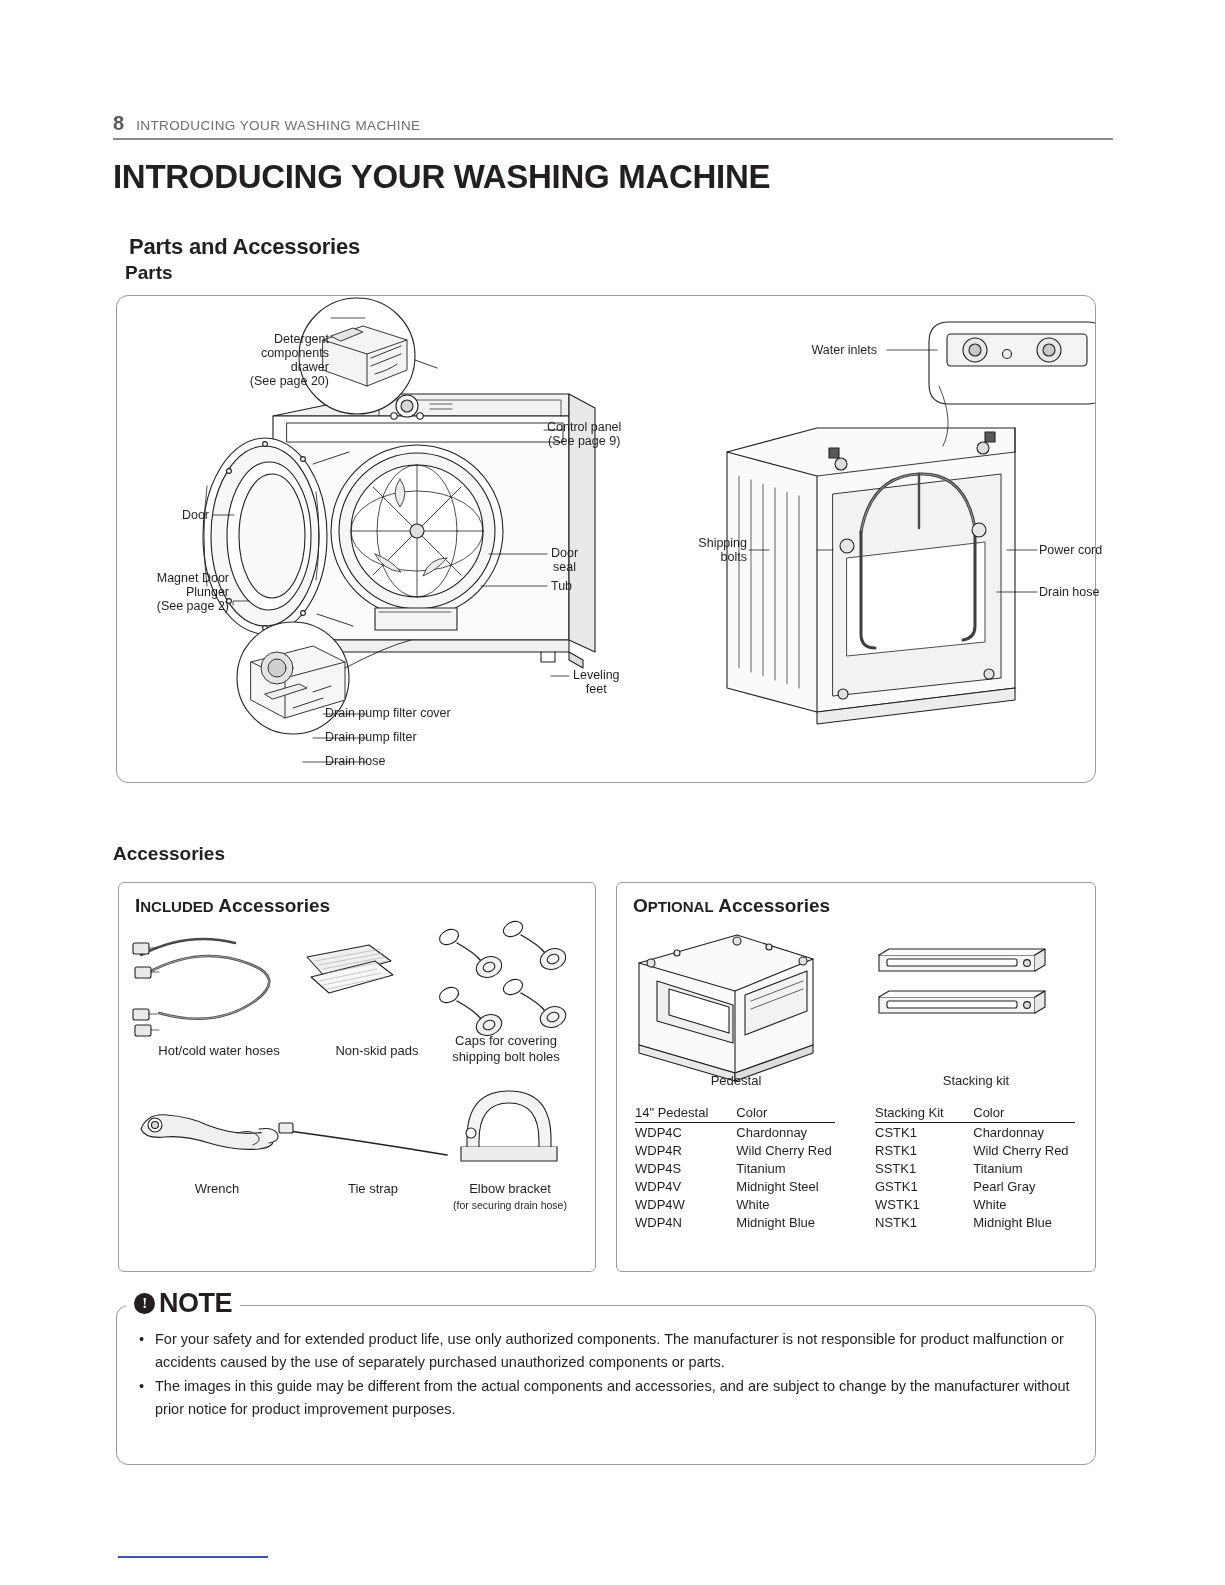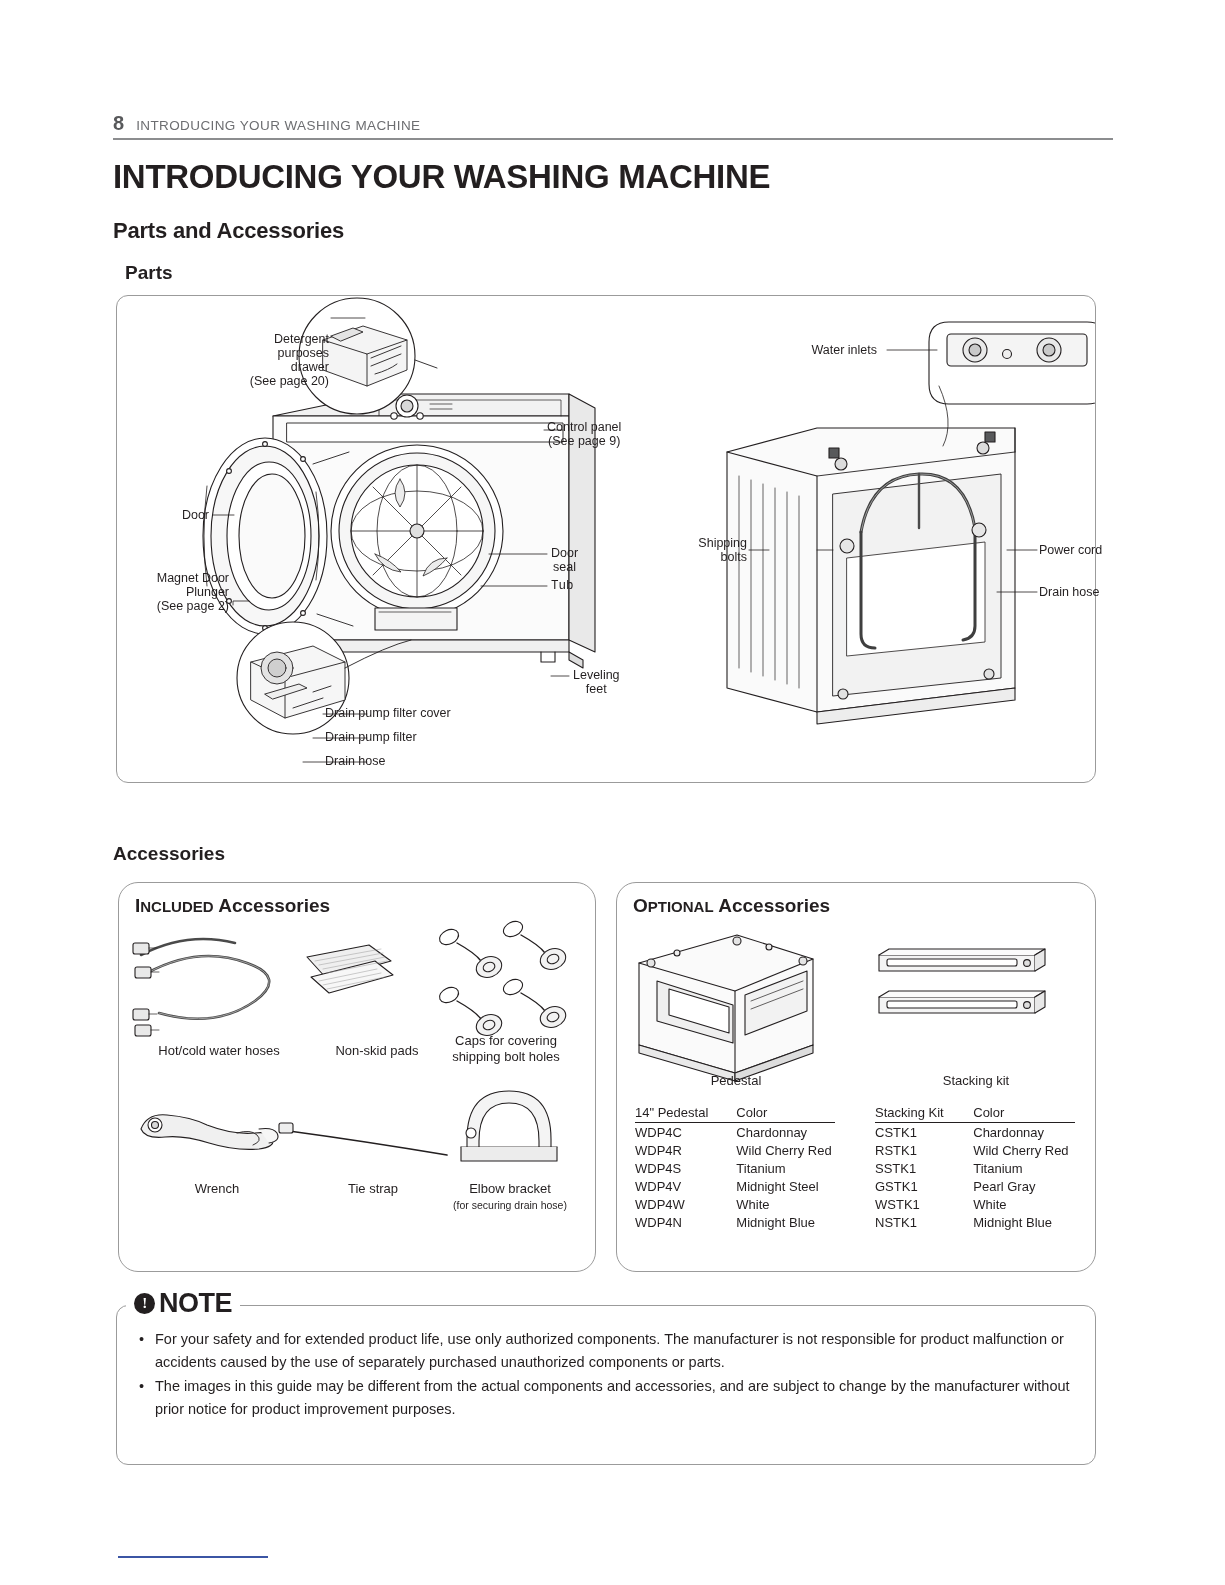--- a/index.html
+++ b/index.html
@@ -14,37 +14,37 @@
   .page { position:absolute; left:0; top:0; width:1225px; height:1585px; }
 
   
   .hdr { position:absolute; left:113px; top:112px; width:1000px; }
   .hdr-row { display:flex; align-items:baseline; gap:12px; }
   .hdr-num { font-size:20px; font-weight:bold; color:#58595b; }
   .hdr-txt { font-size:13.5px; letter-spacing:.4px; color:#6d6e71; }
   .hdr-rule { position:absolute; left:113px; top:138px; width:1000px; height:1.5px; background:#8c8d8f; }
 
   h1.title { position:absolute; left:113px; top:158px; margin:0; font-size:33px; font-weight:bold; letter-spacing:-.3px; }
-  h2.sect { position:absolute; left:113px; top:218px; margin:0; font-size:22px; font-weight:bold; letter-spacing:-.2px; }
+  h2.sect { position:absolute; left:113px; top:218px; margin:16px; font-size:22px; font-weight:bold; letter-spacing:-.2px; }
   h3.sub  { position:absolute; left:113px; top:250px; margin:12px; font-size:19px; font-weight:bold; }
   h3.sub2 { position:absolute; left:113px; top:843px; margin:0; font-size:19px; font-weight:bold; }
 
   
   .parts-box {
     position:absolute; left:116px; top:295px; width:980px; height:488px;
     border:1px solid #9b9b9b; border-radius:12px; box-sizing:border-box;
   }
   .parts-svg { position:absolute; left:0; top:0; }
 
   .lbl { position:absolute; font-size:12.5px; line-height:14px; color:#231f20; white-space:nowrap;text-align:center; }
   .lbl.r { text-align:right; }
 
   
   .acc-box {
-    position:absolute; border:1px solid #9b9b9b; border-radius:20px; box-sizing:border-box;
+    position:absolute; border:1px solid #9b9b9b; border-radius:6px; box-sizing:border-box;
   }
   #included { left:118px; top:882px; width:478px; height:390px; }
   #optional { left:616px; top:882px; width:480px; height:390px; }
   .acc-head { position:absolute; left:16px; top:12px; font-size:19px; font-weight:bold; }
   .acc-head .sc { font-size:15px; }
 
   .cap { position:absolute; font-size:13px; text-align:center; line-height:16px; }
   .cap .small { font-size:10.5px; }
 
   table.kit { position:absolute; border-collapse:collapse; font-size:13px; }
@@ -247,21 +247,21 @@
           <path d="M632 254 L652 254"></path>
           <path d="M716 254 L700 254"></path>
           <path d="M890 254 L920 254"></path>
           <path d="M880 296 L920 296"></path>
         </g>
       </g>
     </svg>
 
     <div class="lbl r" style="left:20px; top:36px; width:192px;">
       <div>Detergent</div>
-      <div>purposes</div>
+      <div>components</div>
       <div>drawer</div>
       <div>(See page 20)</div>
     </div>
 
     <div class="lbl" style="left:430px; top:124px;">
       <div>Control panel</div>
       <div>(See page 9)</div>
     </div>
 
     <div class="lbl r" style="left:0px; top:212px; width:92px;">Door</div>
@@ -270,21 +270,21 @@
       <div>Magnet Door</div>
       <div>Plunger</div>
       <div>(See page 2)</div>
     </div>
 
     <div class="lbl" style="left:434px; top:250px;">
       <div>Door</div>
       <div>seal</div>
     </div>
 
-    <div class="lbl" style="left:434px; top:283px;font-family:Liberation Mono, monospace;">Tub</div>
+    <div class="lbl" style="left:434px; top:283px;">Tub</div>
 
     <div class="lbl" style="left:456px; top:372px;">
       <div>Leveling</div>
       <div>feet</div>
     </div>
 
     <div class="lbl" style="left:208px; top:410px;">Drain pump filter cover</div>
     <div class="lbl" style="left:208px; top:434px;">Drain pump filter</div>
     <div class="lbl" style="left:208px; top:458px;">Drain hose</div>
 

